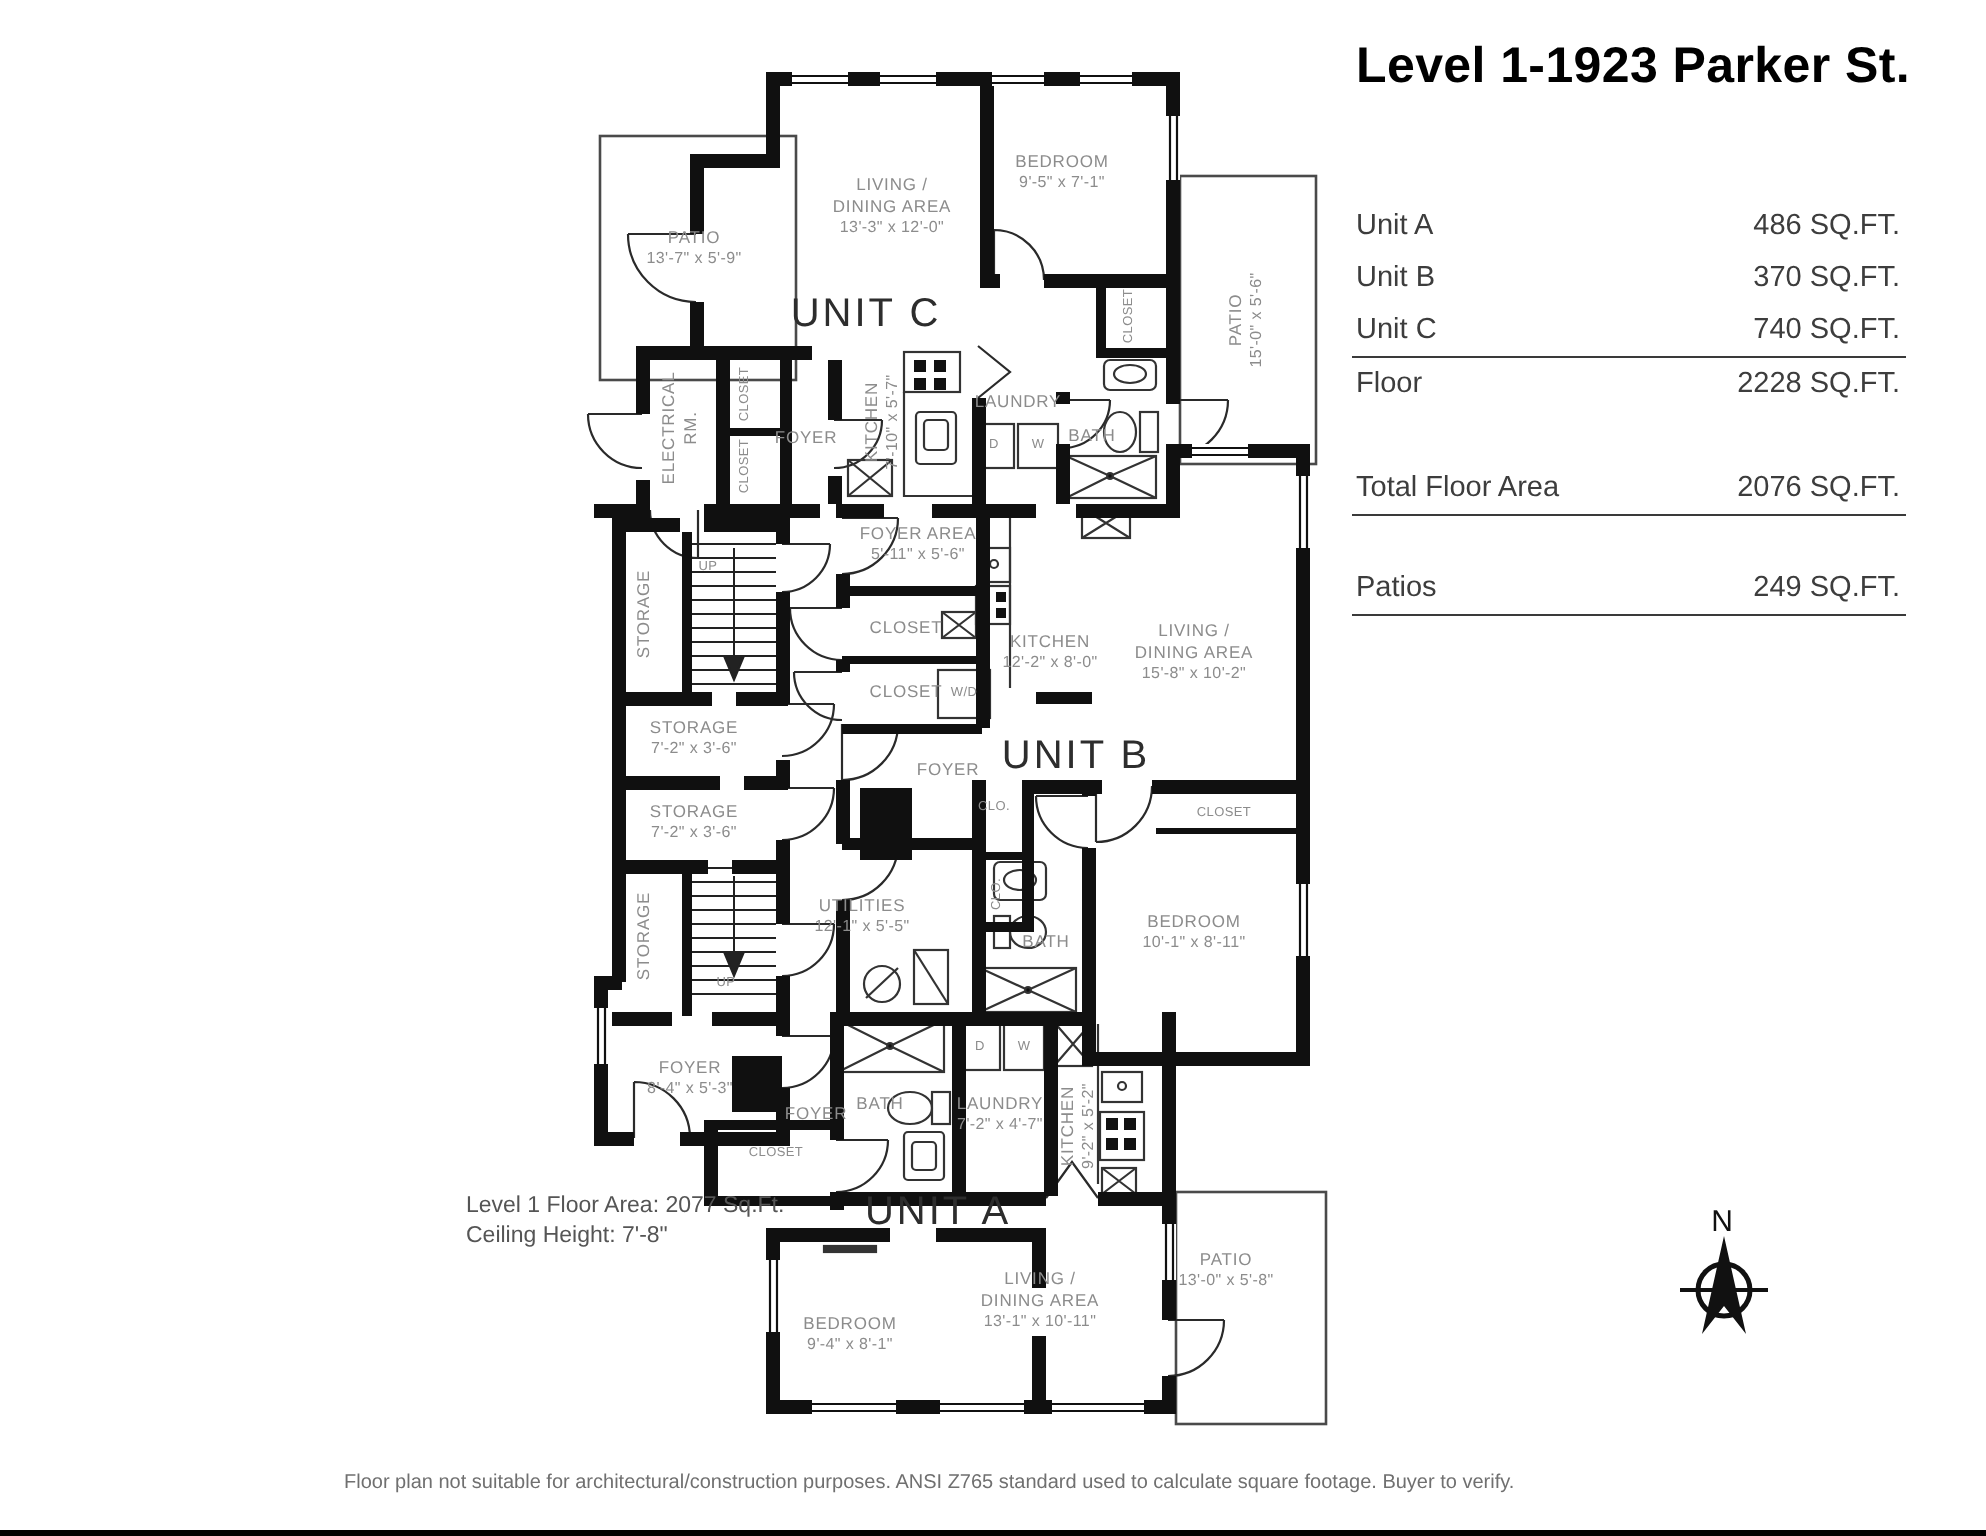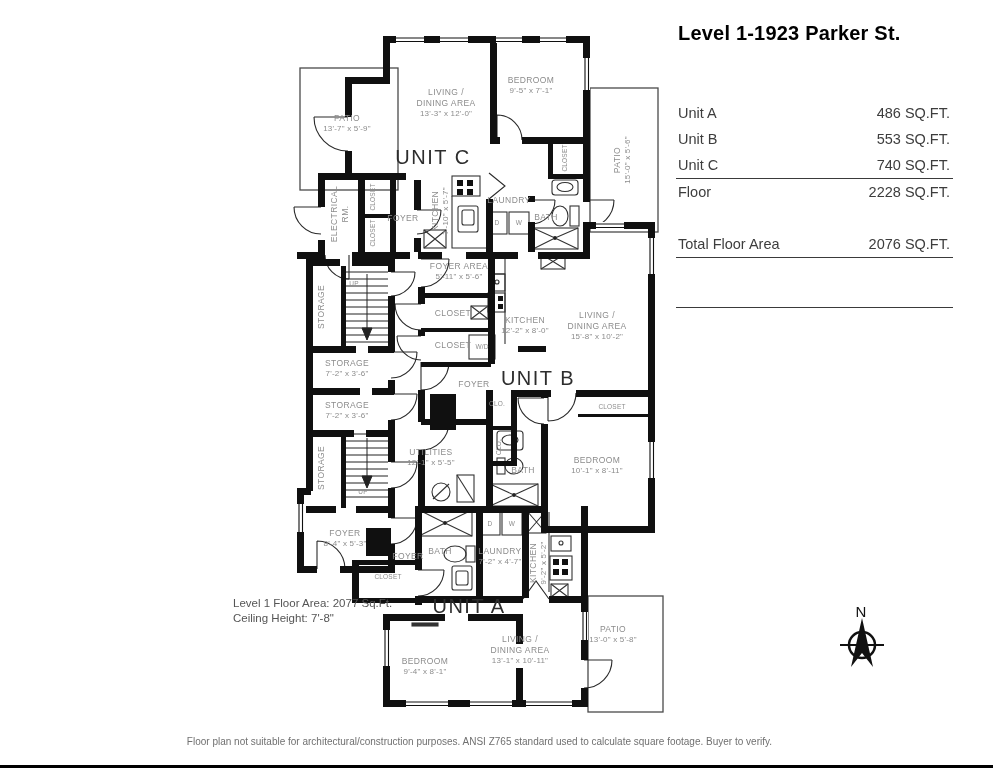--- a/index.html
+++ b/index.html
@@ -8,27 +8,27 @@
   #stage{position:absolute;inset:0;}
   svg.plan{position:absolute;left:0;top:0;}
   
   .lbl{position:absolute;transform:translate(-50%,-50%);color:#8c8c8c;font-size:8.5px;
        letter-spacing:.4px;white-space:nowrap;text-align:center;line-height:1.3;}
   .lbl .dims{font-size:8px;letter-spacing:.2px;}
   .rot{transform:translate(-50%,-50%) rotate(-90deg);}
   .tiny{font-size:6.5px;letter-spacing:.2px;}
   .unit{font-size:20px;color:#2d2d2d;letter-spacing:1.5px;font-weight:400;}
   
-  .title{position:absolute;left:678px;top:18px;font-size:20px;font-weight:bold;color:#000;
+  .title{position:absolute;left:678px;top:18px;font-size:25px;font-weight:bold;color:#000;
          line-height:30px;letter-spacing:.2px;}
   .trow{position:absolute;left:678px;width:272px;display:flex;justify-content:space-between;
         font-size:14.5px;color:#3d3d3d;}
   .tdiv{position:absolute;left:676px;width:277px;border-top:1.6px solid #3a3a3a;}
   .note{position:absolute;left:233px;top:596px;font-size:11.5px;color:#555;line-height:15px;}
-  .disclaimer{position:absolute;left:172px;top:736px;width:600px;text-align:right;
+  .disclaimer{position:absolute;left:172px;top:736px;width:600px;text-align:left;
               font-size:10px;color:#707070;}
   .north-n{position:absolute;left:861px;top:611px;transform:translate(-50%,-50%);
            font-size:15px;color:#111;}
   .bottombar{position:absolute;left:0;top:765px;width:993px;height:3px;background:#000;}
 </style>
 </head>
 <body>
 
 <div id="stage">
 
@@ -414,36 +414,40 @@
 <div class="title">
   <div>Level 1-1923 Parker St.</div>
 </div>
 
 <div class="trow" style="top:105px">
       <span>Unit A</span>
       <span>486 SQ.FT.</span>
     </div>
 <div class="trow" style="top:131px">
       <span>Unit B</span>
-      <span>553 SQ.FT.</span>
+      <span>370 SQ.FT.</span>
     </div>
 <div class="trow" style="top:157px">
       <span>Unit C</span>
       <span>740 SQ.FT.</span>
     </div>
 <div class="tdiv" style="top:178px"></div>
 <div class="trow" style="top:184px">
       <span>Floor</span>
       <span>2228 SQ.FT.</span>
     </div>
 <div class="trow" style="top:236px">
       <span>Total Floor Area</span>
       <span>2076 SQ.FT.</span>
     </div>
 <div class="tdiv" style="top:257px"></div>
+<div class="trow" style="top:286px">
+      <span>Patios</span>
+      <span>249 SQ.FT.</span>
+    </div>
 <div class="tdiv" style="top:307px"></div>
 
 <div class="note">
   <div>Level 1 Floor Area: 2077 Sq.Ft.</div>
   <div>Ceiling Height: 7'-8"</div>
 </div>
 <div class="north-n">N</div>
 <div class="disclaimer">Floor plan not suitable for architectural/construction purposes. ANSI Z765 standard used to calculate square footage. Buyer to verify.</div>
 <div class="bottombar"></div>
 

